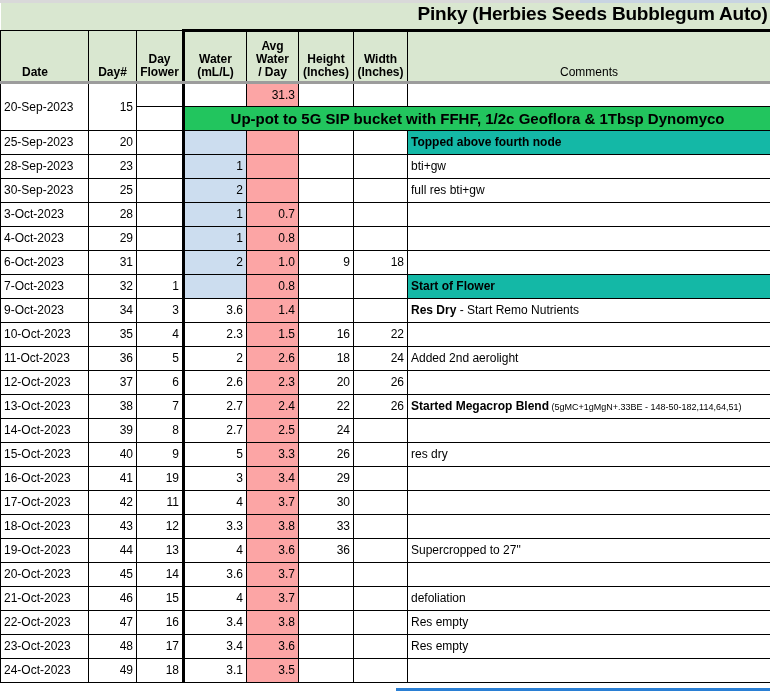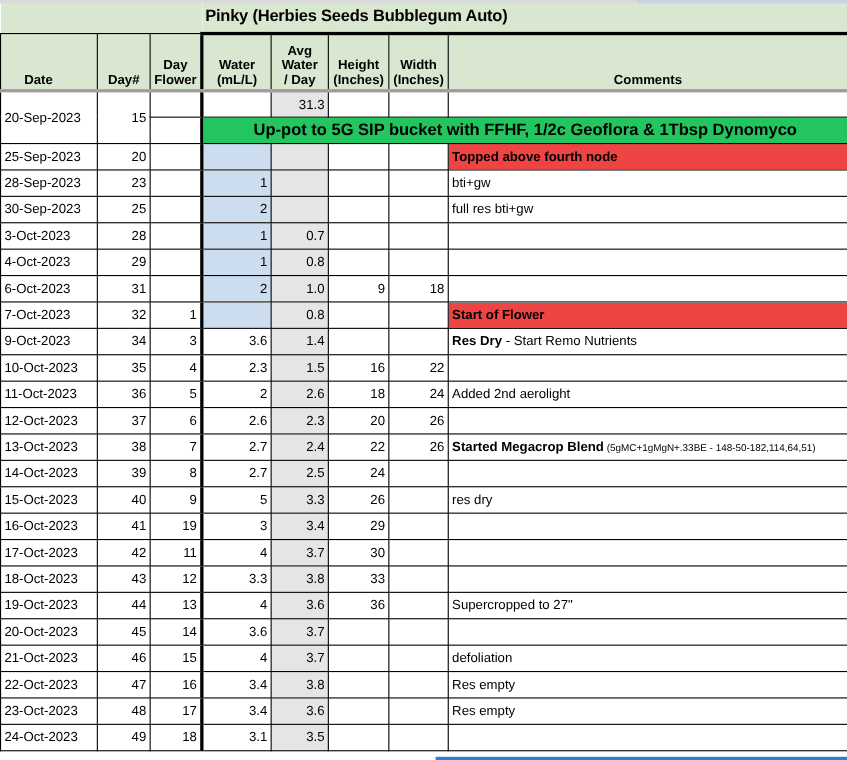--- a/index.html
+++ b/index.html
@@ -41,37 +41,37 @@
 
   
   .c-date   { width: 88px; }
   .c-day    { width: 48px; }
   .c-dayflw { width: 47px; }
   .c-water  { width: 63px; }
   .c-avg    { width: 52px; }
   .c-height { width: 55px; }
   .c-width  { width: 54px; }
   .c-comm   { width: 363px; }
-  .note-green  { background: #ef4444; }
+  .note-green  { background: #14b8a6; }
   .fill-blue   { background: #ccddef; }
-  .fill-gray   { background: #e5e5e5; }
+  .fill-gray   { background: #fca5a5; }
 
   
   .title-spacer {
     border: none !important;
     background: #d9e7d0;
     height: 30px !important;
   }
   .title-cell {
     background: #d9e7d0;
     border: none !important;
     border-bottom: 3px solid #000000 !important;
     height: 30px !important;
-    text-align: left;
-    font-size: 15px;
+    text-align: right;
+    font-size: 19px;
     font-weight: bold;
     letter-spacing: -0.2px;
   }
 
   
   tr.headrow td {
     background: #d9e7d0;
     height: 52px !important;
     font-weight: bold;
     font-size: 12px;
@@ -80,21 +80,21 @@
     padding-bottom: 2px;
     border-bottom: 3px solid #9c9c9c !important;
     white-space: normal;
     line-height: 13px;
   }
   tr.headrow td.h-date {
     text-align: left;
     padding-left: 21px;
   }
   tr.headrow td.h-comm {
-    font-weight: bold;
+    font-weight: normal;
     margin-top: 47px;
   }
 
   
   .thickL { border-left: 3px solid #000000 !important; }
 
   
   .num { text-align: right; padding-right: 5px; }
   .txt { text-align: left;  padding-left: 5px; margin-left: 47px; }
 

